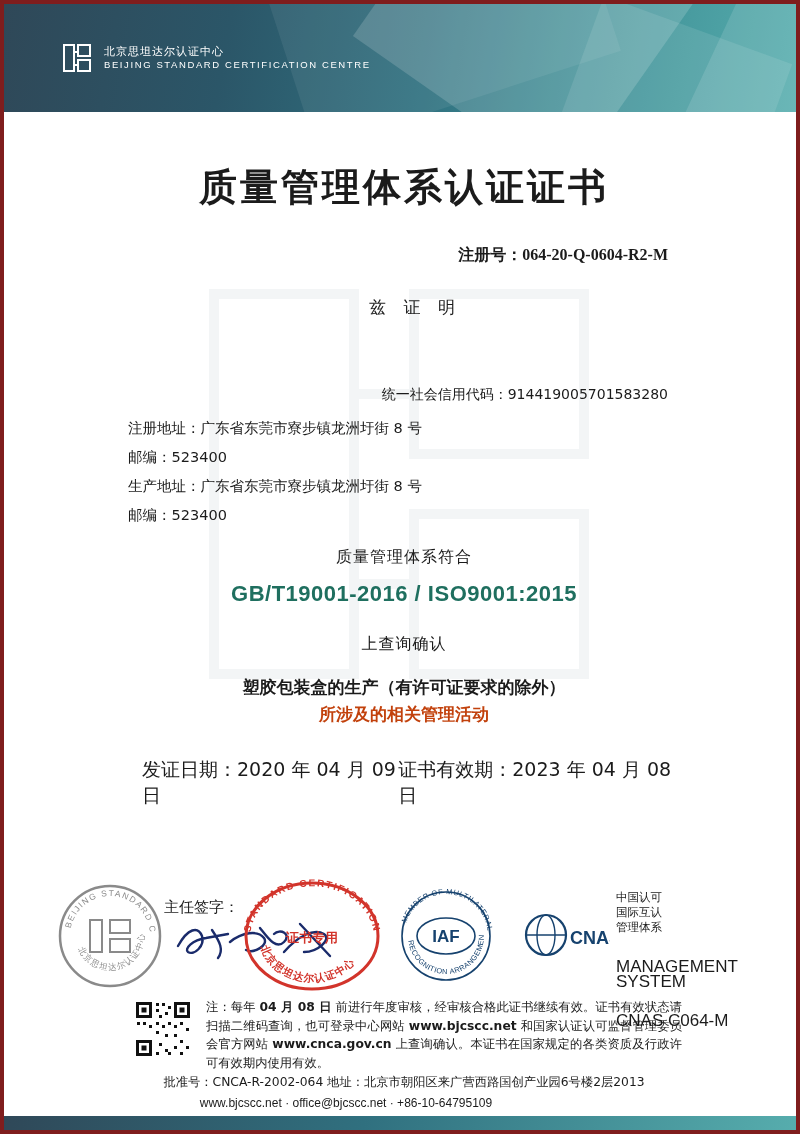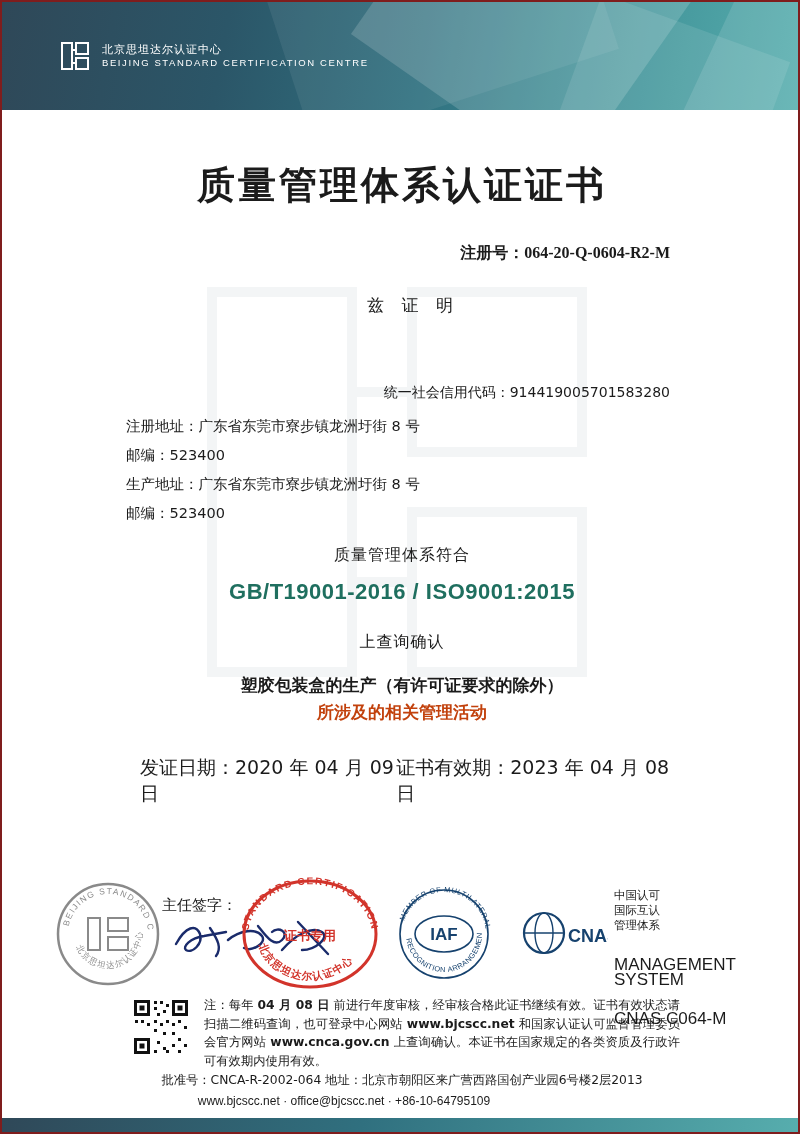--- a/index.html
+++ b/index.html
@@ -8,21 +8,21 @@
     background: #ffffff;
   }
   #cert {
     position: relative;
     width: 800px;
     height: 1134px;
     margin: 0 auto;
     background: #ffffff;
     font-family: "Liberation Serif", serif;
     overflow: hidden;
-    border: 2px solid #7f1d1d;
+    border: 4px solid #7f1d1d;
     box-sizing: border-box;
   }
 
   
   .header-band {
     position: absolute;
     top: 0; left: 0;
     width: 800px;
     height: 108px;
     background: linear-gradient(100deg, #2f4858 0%, #2b5668 28%, #30707f 52%, #3e8e95 72%, #57aeae 100%);

